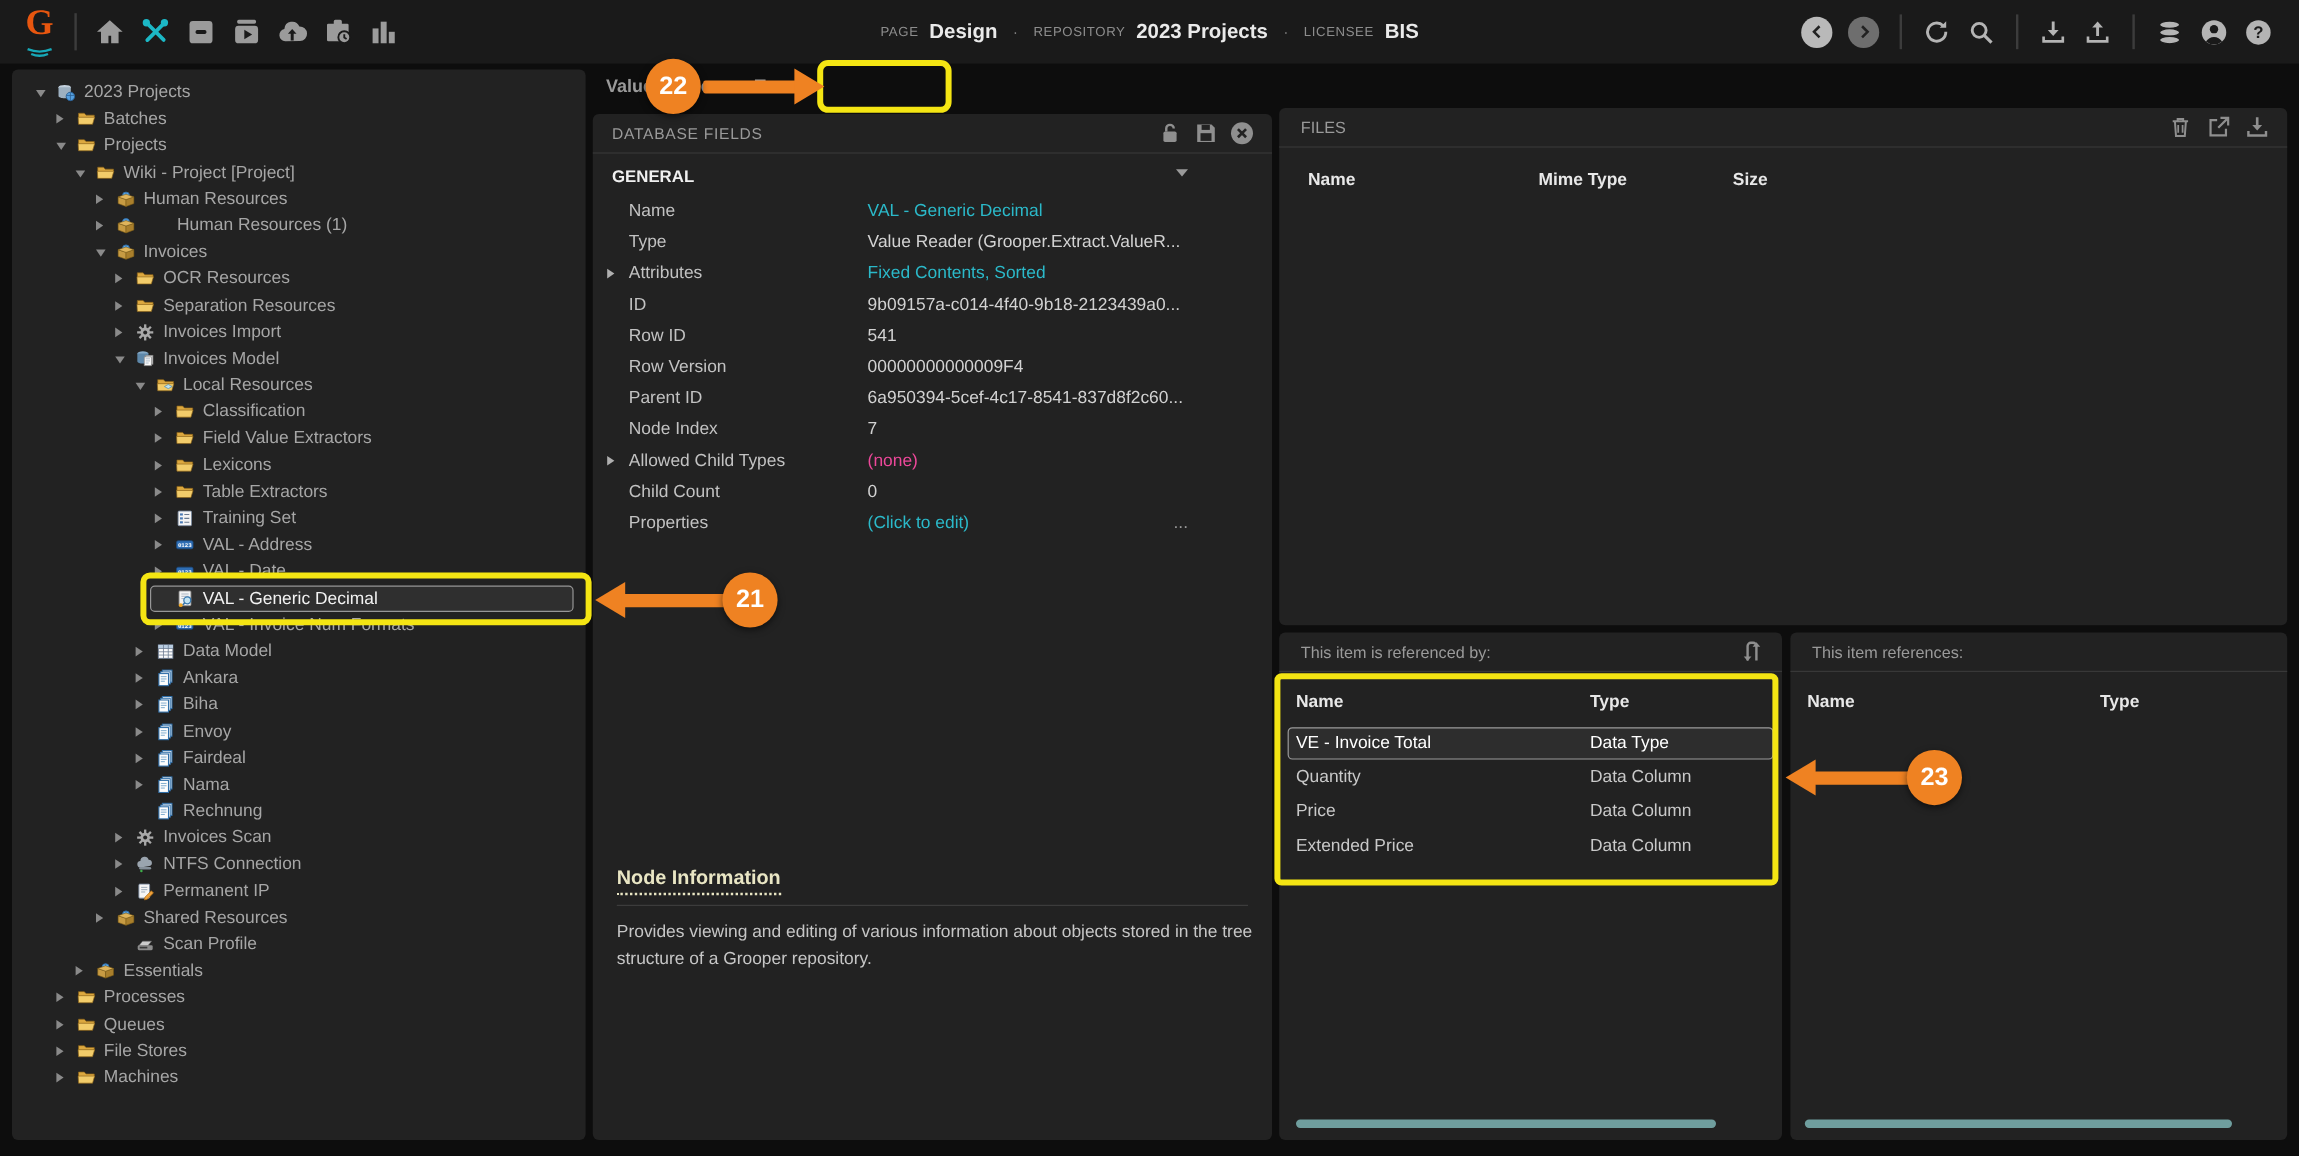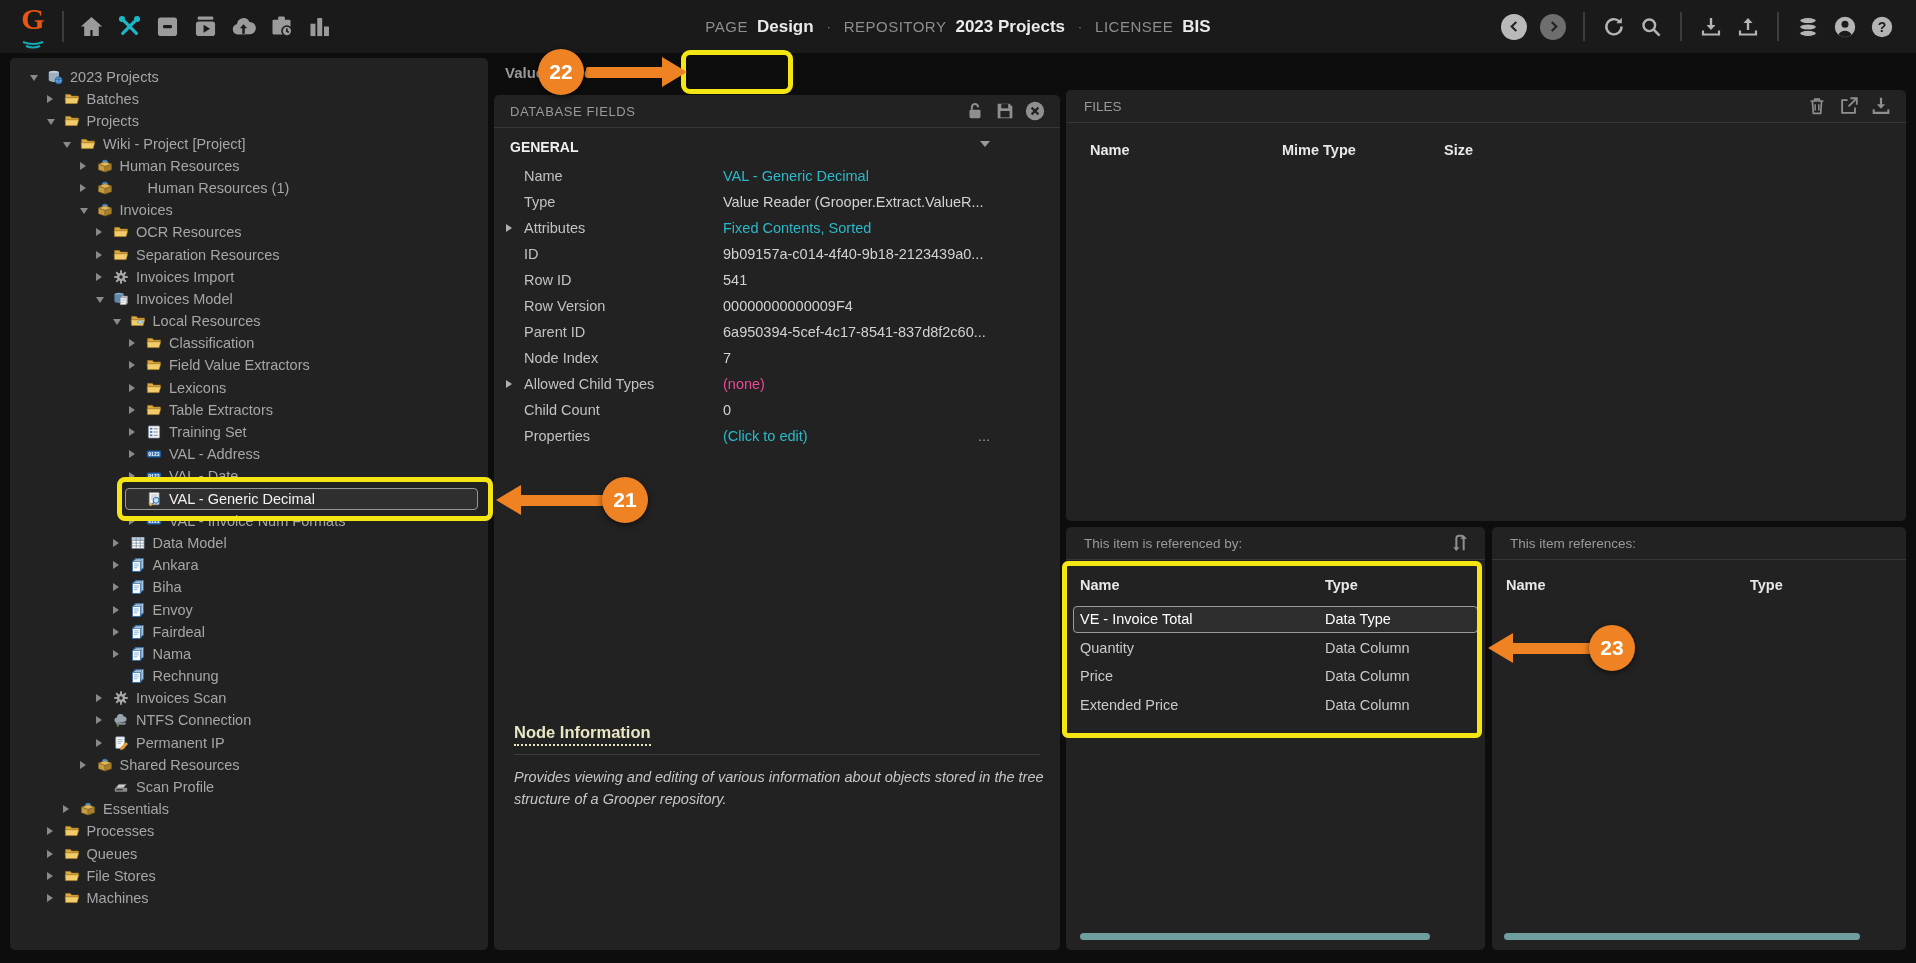--- a/index.html
+++ b/index.html
@@ -12,21 +12,21 @@
   #logo { position:absolute; left:16px; top:4px; width:34px; text-align:center; }
   #logo .g { font-family:"Liberation Serif", serif; font-size:30px; font-weight:bold; color:#e8560f; line-height:30px; display:block;}
   #logo .waves { display:block; margin-top:1px; }
   .tb-div { position:absolute; left:62px; top:11px; width:2px; height:31px; background:#3c3c3c; }
   #tb-left { position:absolute; left:78px; top:0; height:53px; display:flex; align-items:center; gap:11px; }
   .tbicon { width:27px; height:27px; color:#9b9b9b; display:inline-flex; cursor:pointer; }
   .tbicon svg { width:100%; height:100%; }
   .tbicon.active { color:#1cb8c6; }
   #tb-center { position:absolute; left:50%; top:0; transform:translateX(-50%); height:53px;
                display:flex; align-items:center; gap:9px; white-space:nowrap; }
-  .bc-label { font-size:15px; color:#8d8d8d; letter-spacing:.5px;text-align:right; }
+  .bc-label { font-size:11px; color:#8d8d8d; letter-spacing:.5px;text-align:right; }
   .bc-value { font-size:17px; font-weight:bold; color:#eaeaea; }
   .bc-dot { color:#8d8d8d; font-size:12px; padding:0 4px; }
   #tb-right { position:absolute; right:22px; top:0; height:53px; display:flex; align-items:center; gap:13px; }
   #tb-right .tbicon { width:24px; height:24px; color:#b4b4b4; }
   .tb-sep { width:2px; height:29px; background:#3c3c3c; margin:0 4px; }
   .circ { width:26px; height:26px; border-radius:50%; display:inline-flex; align-items:center; justify-content:center; cursor:pointer;}
   .circ svg { width:17px; height:17px; }
   .circ.light { background:#b9b9b9; }
   .circ.dark  { background:#6e6e6e; }
 
@@ -74,21 +74,21 @@
   .grid-row .gvalue { position:absolute; left:229px; top:0; line-height:26px; color:#d2d2d2; white-space:nowrap;}
   .grid-row .gvalue.link { color:#2bb9c9; cursor:pointer; }
   .grid-row .gvalue.dim { color:#ec4899; }
   .grid-row .gtrail { position:absolute; right:70px; top:0; line-height:26px; color:#9a9a9a; }
 
   
   #node-info { position:absolute; left:0; top:628px; width:100%; }
   #ni-title { margin-left:20px; display:inline-block; font-size:16.5px; font-weight:bold; color:#e9e6c4;
               border-bottom:2px dotted #e9e6c4; padding-bottom:2px; }
   #ni-div { margin:8px 20px 0 20px; border-top:1px solid #3c3c3c; }
-  #ni-body { margin:12px 20px 0 20px; width:530px; font-size:14.5px; line-height:1.5; color:#c6c6c6;font-style:italic; }
+  #ni-body { margin:12px 20px 0 20px; width:530px; font-size:14.5px; line-height:1.5; color:#c6c6c6; }
 
   
   .sub-header { position:absolute; left:0; top:0; width:100%; height:33px; border-bottom:1px solid #383838; }
   .sub-title { position:absolute; left:18px; top:9px; font-size:13.5px; color:#9a9a9a; }
   .col-head { position:absolute; font-size:14.5px; font-weight:bold; color:#e8e8e8; cursor:pointer; }
   #files-icons { position:absolute; right:14px; top:5px; display:flex; gap:10px; }
   .rtable { position:absolute; left:0; top:78px; width:100%; }
   .rrow { position:relative; height:28.6px; font-size:14.5px; color:#c9c9c9; cursor:pointer; }
   .rrow .c1 { position:absolute; left:14px; line-height:28.6px; }
   .rrow .c2 { position:absolute; left:259px; line-height:28.6px; }

